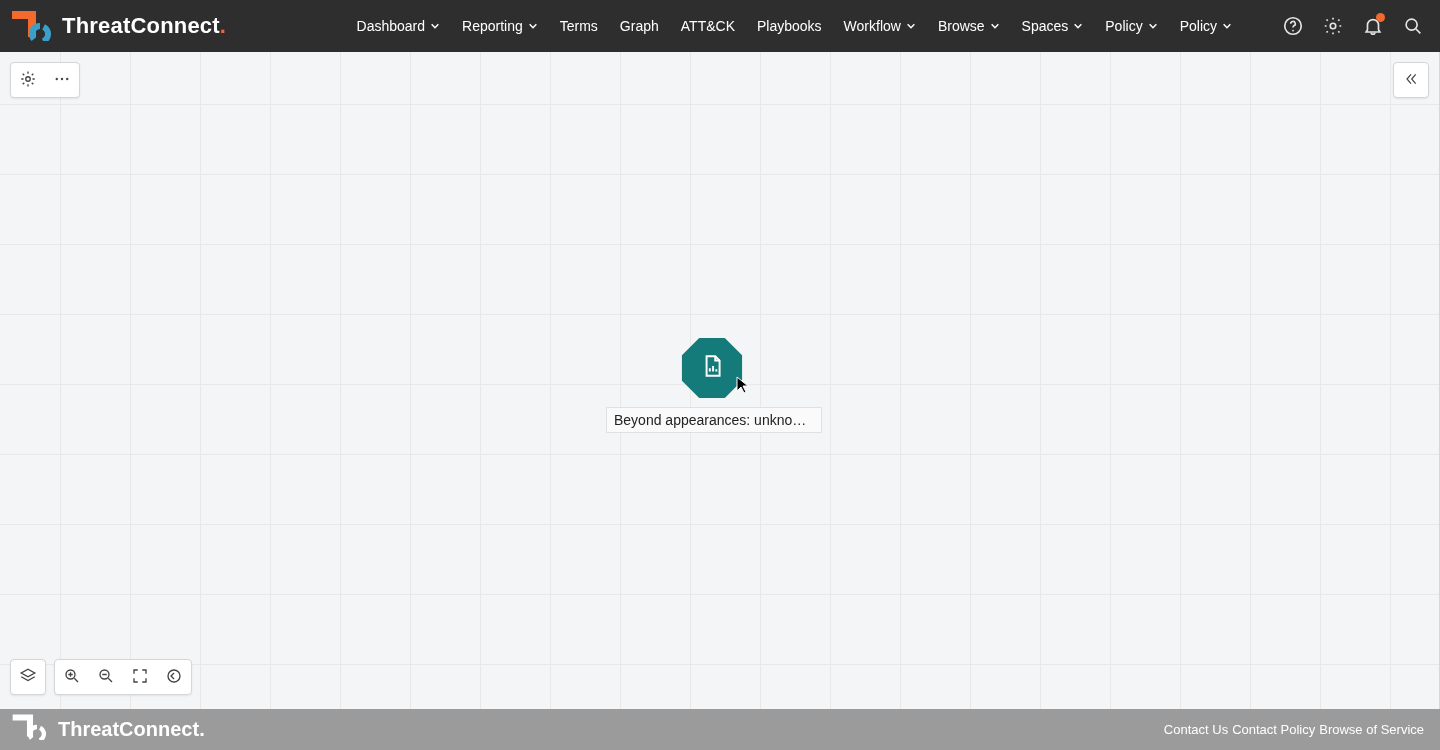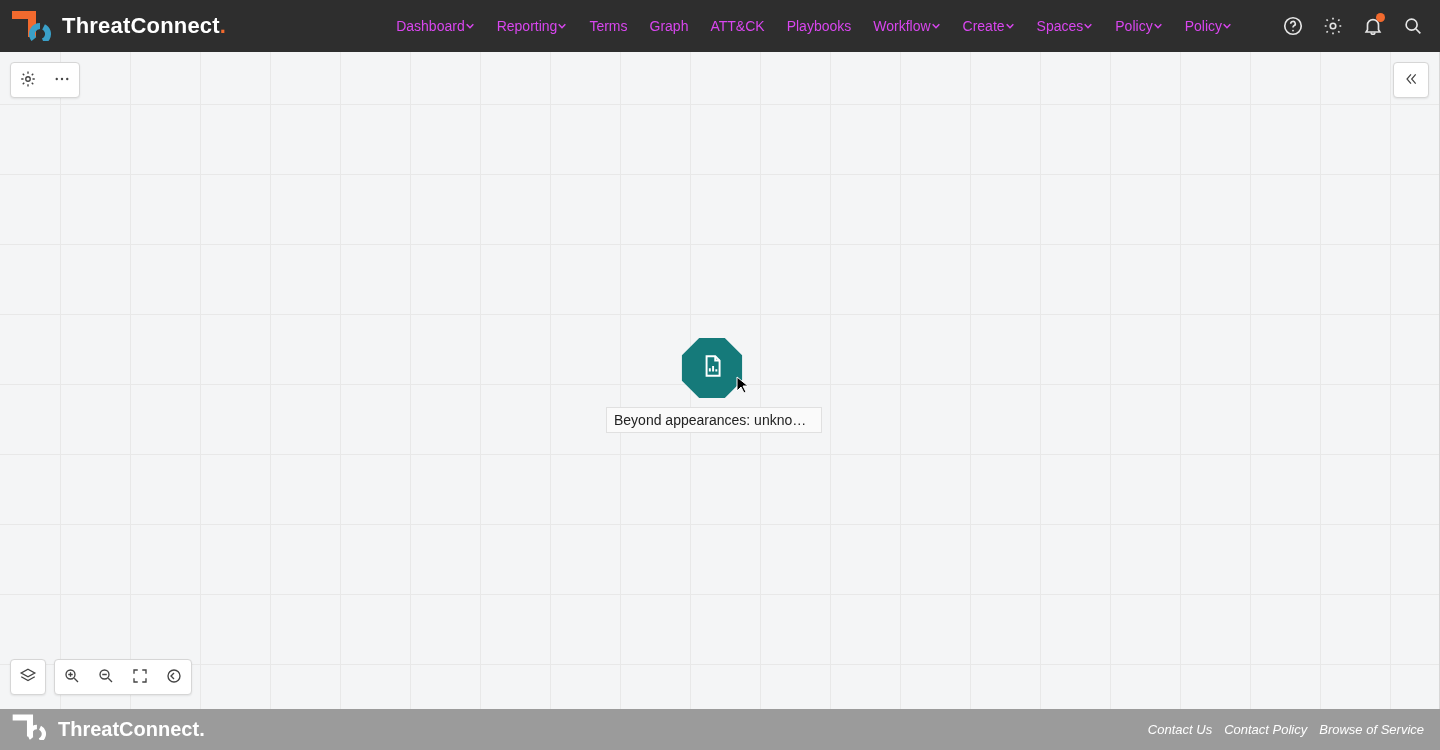--- a/index.html
+++ b/index.html
@@ -17,21 +17,21 @@
   }
   .logo {
     display:flex; align-items:center; gap:8px;
     margin-right: 30px;
   }
   .logo-mark { display:flex; align-items:center; }
   .brand { color:#fff; font-size:22px; font-weight:700; letter-spacing:0.2px; }
   .brand .dot { color:#f26a2e; }
 
   .nav { margin-left:auto; display:flex; align-items:center; gap:22px; }
-  .nav-item { display:flex; align-items:center; color:#d946ef; cursor:pointer; white-space:nowrap; }
+  .nav-item { display:flex; align-items:center; gap:5px; color:#ffffff; cursor:pointer; white-space:nowrap; }
   .nav-item .chev { width:10px; height:10px; display:inline-flex; }
   .nav-right { display:flex; align-items:center; gap:14px; margin-left:26px; }
   .icon-btn { width:26px; height:26px; display:flex; align-items:center; justify-content:center; cursor:pointer; color:#e5e5e5; position:relative; }
   .notif-dot { position:absolute; top:0px; right:1px; width:9px; height:9px; background:#f26a2e; border-radius:50%; }
 
   
   .canvas-wrap {
     position: relative;
     width: 100%;
     height: calc(750px - 52px - 41px);
@@ -97,21 +97,21 @@
     height:41px;
     background:#9b9b9b;
     display:flex;
     align-items:center;
     padding:0 16px 0 10px;
     color:#fff;
     font-size:13px;
   }
   .footer .brand-ft { color:#fff; font-size:20px; font-weight:700; display:flex; align-items:center; gap:8px;}
   .footer .brand-ft .dot { color:#fff; }
-  .footer-links { margin-left:auto; display:flex; gap:12px;font-style:italic; }
+  .footer-links { margin-left:auto; display:flex; gap:4px; }
   .footer-links span { cursor:pointer; }
 
   
   .sicon { stroke:currentColor; fill:none; stroke-width:1.8; }
 </style>
 </head>
 <body>
 
 <div class="topbar">
   <div class="logo">
@@ -155,21 +155,21 @@
       </div>
     <div class="nav-item">
       <span>Workflow</span>
       <span class="chev">
         <svg viewBox="0 0 12 12" width="10" height="10">
             <path class="sicon" d="M2 4 L6 8 L10 4"></path>
           </svg>
       </span>
     </div>
     <div class="nav-item">
-      <span>Create</span>
+      <span>Browse</span>
       <span class="chev">
         <svg viewBox="0 0 12 12" width="10" height="10">
             <path class="sicon" d="M2 4 L6 8 L10 4"></path>
           </svg>
       </span>
     </div>
     <div class="nav-item">
       <span>Spaces</span>
       <span class="chev">
         <svg viewBox="0 0 12 12" width="10" height="10">

